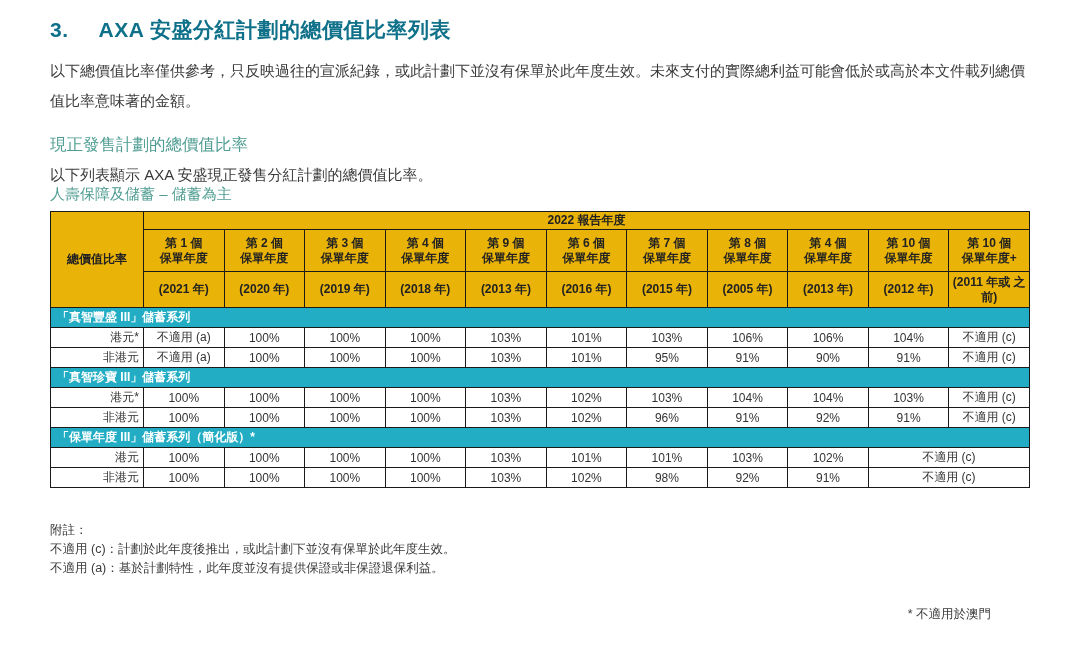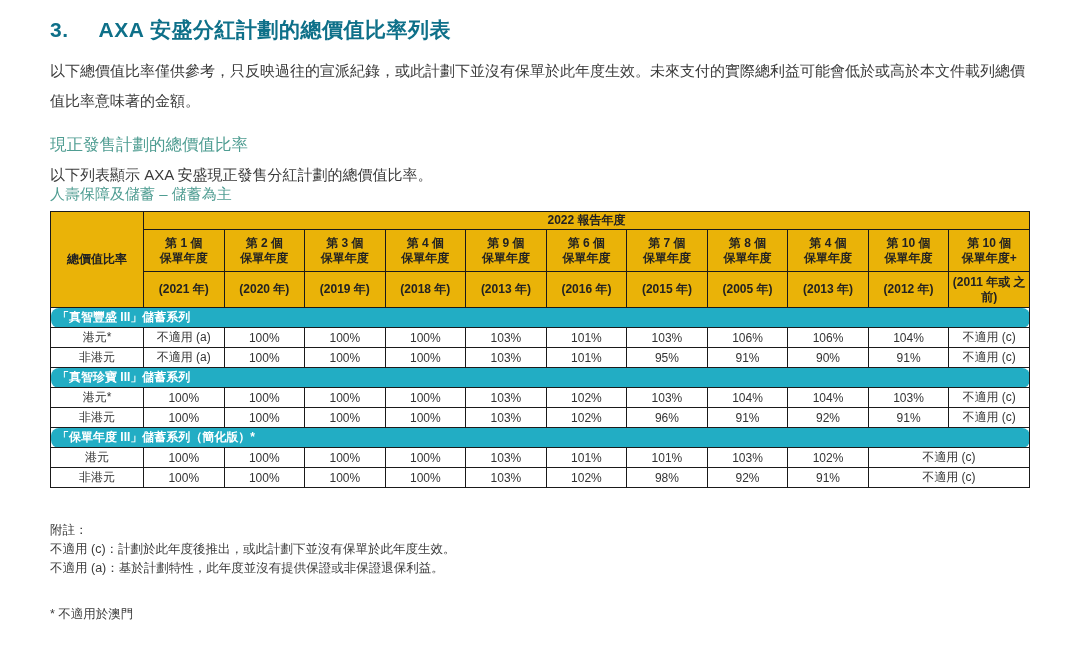--- a/index.html
+++ b/index.html
@@ -73,28 +73,27 @@
   th.corner { vertical-align: middle; }
 
   tr.section-row td {
     background: #22adc4;
     color: #ffffff;
     font-weight: bold;
     text-align: left;
     padding: 1px 6px;
     height: 17px;
     font-size: 12px;
-    border-radius: 8px;
   }
   tr.data-row td { height: 19px; padding: 1px 4px; background: #ffffff; }
-  td.row-label { text-align: center; padding-left: 7px; border-radius: 8px; }
+  td.row-label { text-align: right; padding-left: 7px; border-radius: 8px; }
   td.value-cell { text-align: center; }
 
   .footnotes { margin-top: 33px; font-size: 12.5px; line-height: 19px; color: #3a3a3a; }
-  .footnotes p.macau { margin-top: 27px; }
+  .footnotes p.macau { margin-top: 27px; text-align: right; }
 </style>
 </head>
 <body>
 
 <div class="page">
 
   <h1 class="title">
     <span class="title-num">3.</span><span>AXA 安盛分紅計劃的總價值比率列表</span>
   </h1>
 

